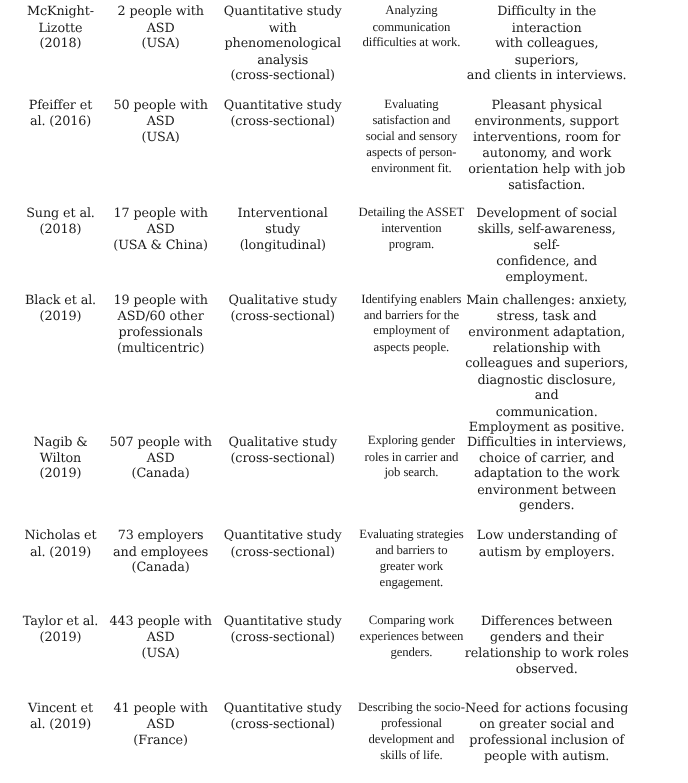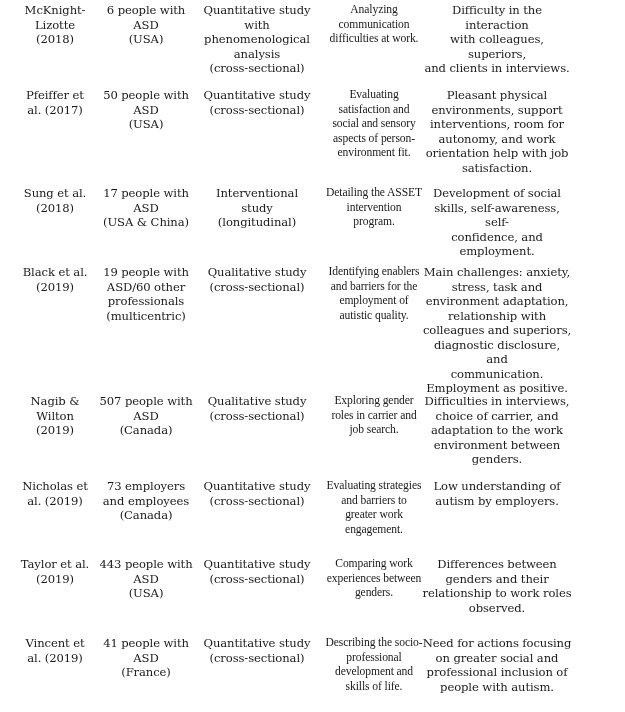--- a/index.html
+++ b/index.html
@@ -25,38 +25,38 @@
   .c4 { left: 422px; width: 150px; }
 </style>
 </head>
 <body>
 
 <div class="table">
   <div class="row" style="top:3px">
     <div class="cell c0">McKnight-
 Lizotte
 (2018)</div>
-    <div class="cell c1">6 people with
+    <div class="cell c1">2 people with
 ASD
 (USA)</div>
     <div class="cell c2">Quantitative study
 with
 phenomenological
 analysis
 (cross-sectional)</div>
     <div class="cell c3">Analyzing
 communication
 difficulties at work.</div>
     <div class="cell c4">Difficulty in the interaction
 with colleagues, superiors,
 and clients in interviews.</div>
   </div>
   <div class="row" style="top:88px">
     <div class="cell c0">Pfeiffer et
-al. (2017)</div>
+al. (2016)</div>
     <div class="cell c1">50 people with
 ASD
 (USA)</div>
     <div class="cell c2">Quantitative study
 (cross-sectional)</div>
     <div class="cell c3">Evaluating
 satisfaction and
 social and sensory
 aspects of person-
 environment fit.</div>
@@ -89,21 +89,21 @@
 (2019)</div>
     <div class="cell c1">19 people with
 ASD/60 other
 professionals
 (multicentric)</div>
     <div class="cell c2">Qualitative study
 (cross-sectional)</div>
     <div class="cell c3">Identifying enablers
 and barriers for the
 employment of
-autistic quality.</div>
+aspects people.</div>
     <div class="cell c4">Main challenges: anxiety,
 stress, task and
 environment adaptation,
 relationship with
 colleagues and superiors,
 diagnostic disclosure, and
 communication.
 Employment as positive.</div>
   </div>
   <div class="row" style="top:394px">

